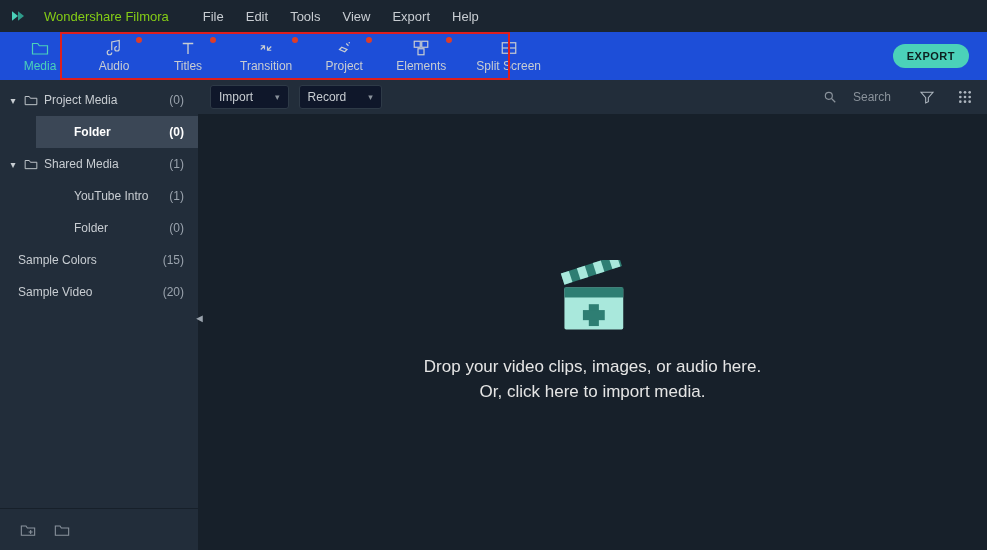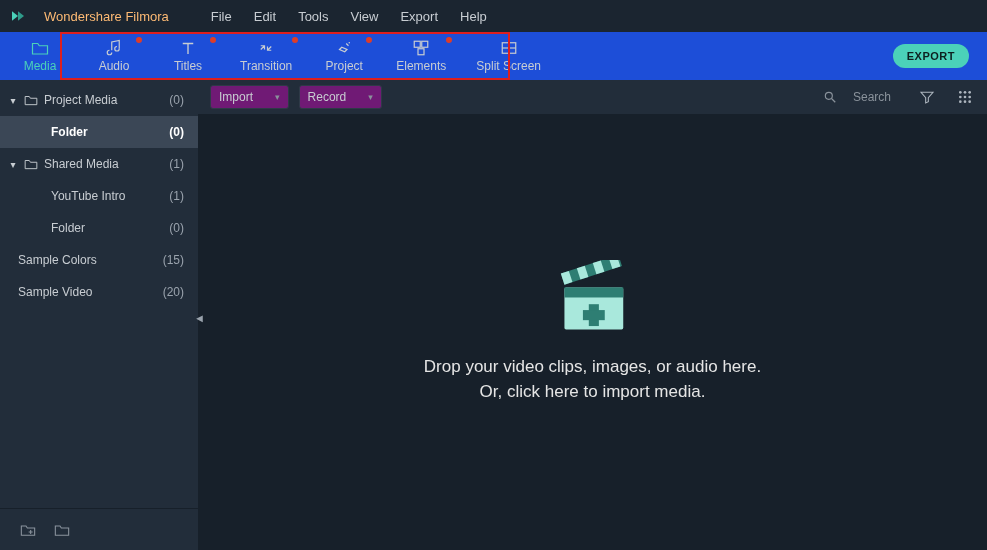--- a/index.html
+++ b/index.html
@@ -1,51 +1,51 @@
 <!DOCTYPE html>
 <html><head>
 <meta charset="utf-8">
 <style>
 * { margin:0; padding:0; box-sizing:border-box; font-family:Arial,Helvetica,sans-serif; }
 body { background:#1b2530; width:987px; height:550px; overflow:hidden; color:#c8cdd2; }
 .titlebar { height:32px; background:#1b2530; display:flex; align-items:center; padding:0 10px; gap:18px; font-size:13px; color:#c8cdd2; }
 .logo { width:16px; height:16px; }
-.appname { color:#fdba74; font-size:13px; margin-right:24px; }
+.appname { color:#84cc16; font-size:13px; margin-right:16px; }
 .menu { display:flex; gap:22px; }
 .menu span { cursor:pointer; }
 
 .tabs-row { height:48px; background:#1d4ed8; display:flex; align-items:center; padding:0 18px; justify-content:space-between; }
 .tabs { display:flex; align-items:center; gap:30px; position:relative; }
 .tab { display:flex; flex-direction:column; align-items:center; justify-content:center; gap:2px; font-size:12px; color:#c8cdd2; cursor:pointer; position:relative; min-width:44px; }
 .tab .ico { width:18px; height:18px; display:flex; align-items:center; justify-content:center; }
 .tab.active { color:#4bd1b9; }
 .red-dot { position:absolute; top:-2px; right:-6px; width:6px; height:6px; background:#dd3d2a; border-radius:50%; }
 .highlight-box { position:absolute; border:2px solid #dd1f1f; top:0; left:60px; height:48px; width:450px; pointer-events:none; }
 .export-btn { background:#4bd1b9; color:#0d2020; font-weight:bold; font-size:11px; padding:6px 14px; border-radius:12px; border:none; cursor:pointer; letter-spacing:0.5px; }
 
 .main { display:flex; height:calc(550px - 32px - 48px); }
 .sidebar { width:198px; background:#222d3a; display:flex; flex-direction:column; position:relative; }
 .tree { flex:1; overflow:auto; font-size:12px; padding-top:4px; }
 .tree-row { display:flex; align-items:center; height:32px; padding:0 14px 0 8px; justify-content:space-between; cursor:pointer; }
 .tree-left { display:flex; align-items:center; gap:6px; }
 .tree-row.selected { background:#3b4756; color:#fff; font-weight:bold; }
 .tree-row.level1 { padding-left:8px; }
-.tree-row.level2 { padding-left:35px; }
+.tree-row.level2 { padding-left:22px;margin-left:36px; }
 .tree-row.plain { padding-left:18px; }
 .count { color:#9aa3ad; font-size:12px; }
 .tree-row.selected .count { color:#fff; }
 .chev { width:10px; display:inline-block; text-align:center; font-size:10px; color:#c8cdd2; }
 .folder-ico { width:14px; height:12px; }
 .sidebar-footer { height:42px; border-top:1px solid #17202a; display:flex; align-items:center; gap:18px; padding-left:20px; }
 .sidebar-footer svg { width:16px; height:14px; opacity:.75; cursor:pointer; }
 .sidebar-collapse { position:absolute; right:-6px; top:232px; width:10px; height:14px; color:#9aa3ad; font-size:11px; }
 
 .content { flex:1; background:#17202a; display:flex; flex-direction:column; }
 .toolbar { height:34px; background:#222d3a; display:flex; align-items:center; padding:0 12px; gap:10px; font-size:12px; }
-.dd { background:#701a75; border:1px solid #2e3a47; border-radius:3px; height:24px; display:flex; align-items:center; padding:0 8px; gap:22px; cursor:pointer; color:#c8cdd2; }
+.dd { background:#0f172a; border:1px solid #2e3a47; border-radius:3px; height:24px; display:flex; align-items:center; padding:0 8px; gap:22px; cursor:pointer; color:#c8cdd2; }
 .dd .caret { font-size:9px; color:#8a929b; }
 .spacer { flex:1; }
 .search { display:flex; align-items:center; gap:16px; color:#8a929b; cursor:text; }
 .icon-btn { width:20px; height:20px; display:flex; align-items:center; justify-content:center; cursor:pointer; color:#aeb6bf; }
 
 .drop-area { flex:1; display:flex; flex-direction:column; align-items:center; justify-content:center; gap:14px; color:#e5e5e5; font-size:17px; }
 .drop-text { text-align:center; line-height:1.5; }
 .clap { width:84px; height:80px; }
 
 svg { display:block; }

